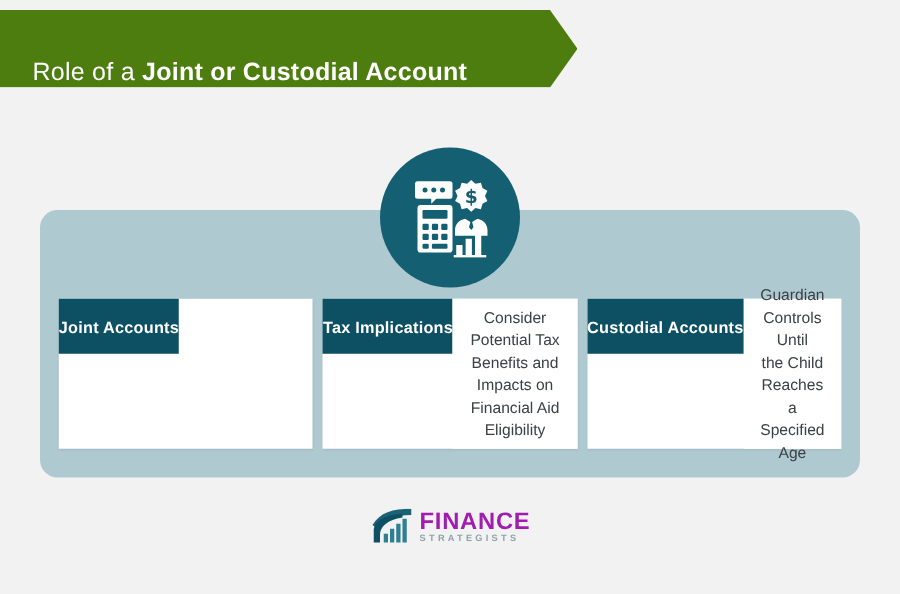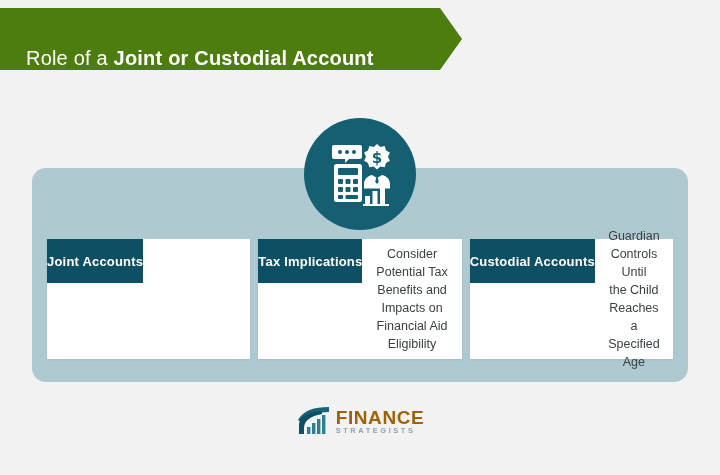--- a/index.html
+++ b/index.html
@@ -129,21 +129,21 @@
   .logo-mark { display: block; }
   .logo-text {
     display: flex;
     flex-direction: column;
     justify-content: center;
     line-height: 1;
   }
   .logo-name {
     font-size: 19px;
     font-weight: 700;
-    color: #a16207;
+    color: #a21caf;
     letter-spacing: 0.6px;
   }
   .logo-sub {
     font-size: 7.4px;
     font-weight: 700;
     color: #8fa3ab;
     letter-spacing: 2.6px;
     margin-top: 0;
   }
 </style>

